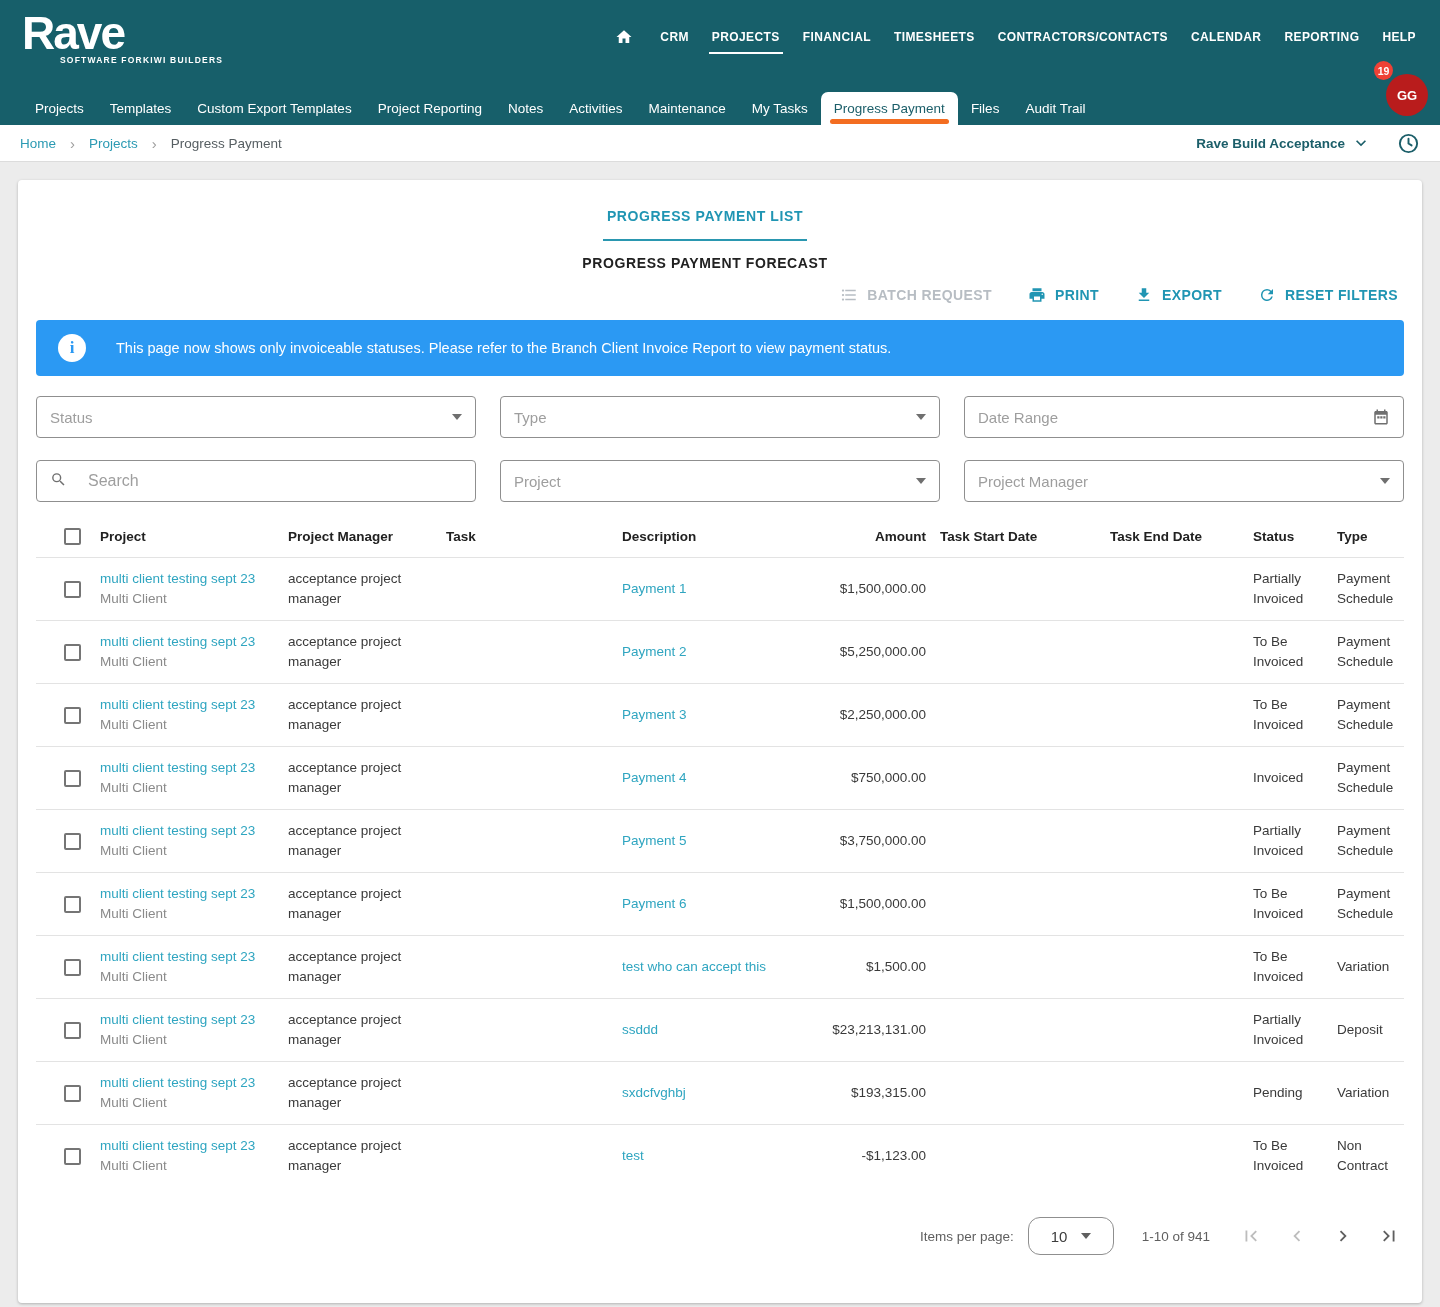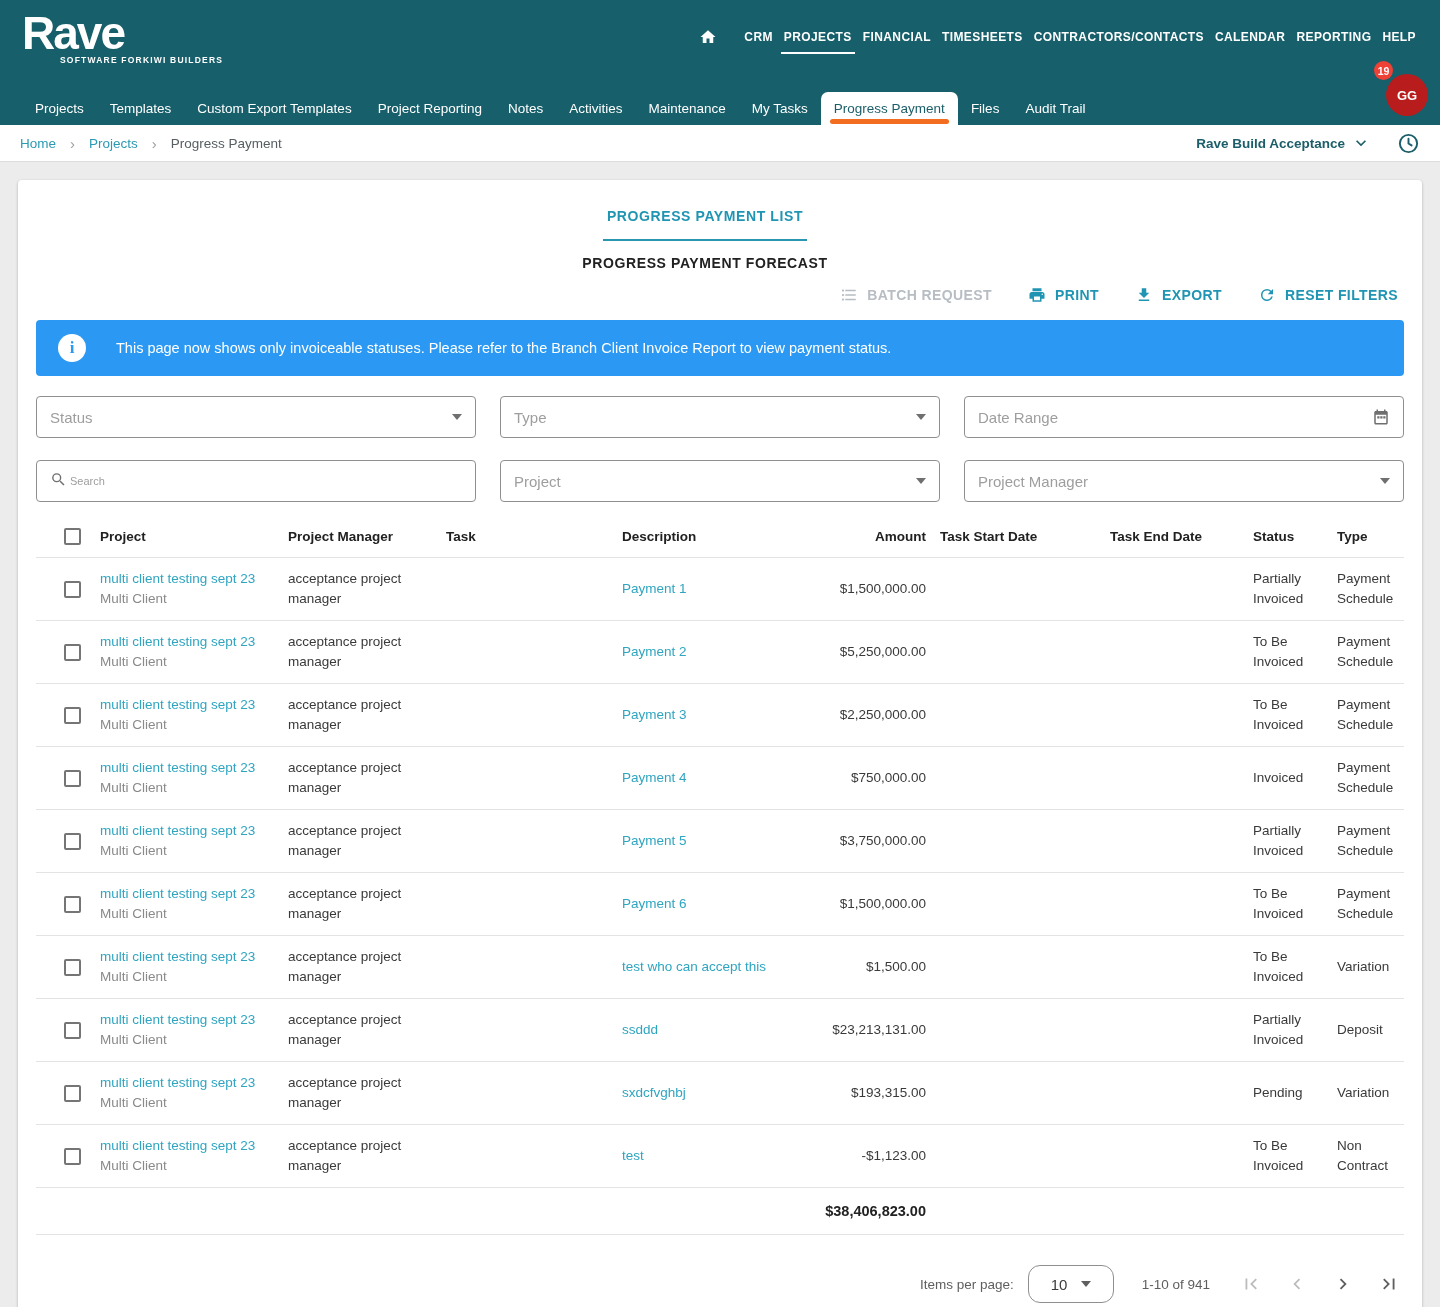--- a/index.html
+++ b/index.html
@@ -8,21 +8,21 @@
   a { text-decoration:none; cursor:pointer; }
 
   
   .app-header { position:relative; height:92px; background:#175f6a; display:flex; padding:0 16px; }
   .logo { display:flex; flex-direction:column; margin:8px 0 0 6px; cursor:pointer; }
   .logo-word { color:#fff; font-size:46px; font-weight:700; letter-spacing:-2px; line-height:1.1; }
   .logo-tag { display:flex; flex-direction:row; margin-left:38px; margin-top:-4px; }
   .logo-tag span { color:#fff; font-size:8.5px; font-weight:700; letter-spacing:1.2px; line-height:1.25; }
   .top-nav { margin-left:auto; display:flex; align-items:center; gap:27px; height:46px; margin-top:14px; padding-right:8px; }
   .tnav-home { display:flex; align-items:center; cursor:pointer; }
-  .tnav-items { display:flex; align-items:flex-end; gap:11px; }
+  .tnav-items { display:flex; align-items:flex-end; gap:23px; }
   .tnav-item { color:#fff; font-size:12px; font-weight:700; letter-spacing:.4px; cursor:pointer; position:relative; padding:6px 0; }
   .tnav-item.active::after { content:""; position:absolute; left:-3px; right:-3px; bottom:-4px; height:2px; background:#fff; }
   .avatar-wrap { position:absolute; right:12px; top:74px; width:42px; height:42px; z-index:5; cursor:pointer; }
   .avatar-circle { display:flex; width:42px; height:42px; border-radius:50%; background:#b91c1c; color:#fff; font-size:13px; font-weight:700; align-items:center; justify-content:center; }
   .avatar-badge { position:absolute; left:-12px; top:-13px; min-width:19px; height:19px; border-radius:50%; background:#ef4136; color:#fff; font-size:10.5px; font-weight:700; display:flex; align-items:center; justify-content:center; z-index:6; }
 
   
   .sub-nav { height:33px; background:#175f6a; display:flex; align-items:stretch; padding-left:22px; }
   .snav-item { display:flex; align-items:center; padding:0 13px; color:#fff; font-size:13.5px; cursor:pointer; position:relative; white-space:nowrap; }
   .snav-item.active { background:#fff; color:#1b5e69; border-radius:7px 7px 0 0; }
@@ -53,21 +53,21 @@
 
   .banner { margin-top:16px; min-height:56px; background:#2b99f3; border-radius:4px; display:flex; align-items:center; padding:0 22px; }
   .info-icon { width:28px; height:28px; border-radius:50%; background:#fff; color:#2b99f3; display:flex; align-items:center; justify-content:center; font-weight:800; font-size:17px; font-family:"Liberation Serif", serif; flex:0 0 auto; }
   .banner-text { color:#fff; font-size:14.5px; margin-left:30px; }
 
   .filters { margin-top:20px; display:grid; grid-template-columns:1fr 1fr 1fr; column-gap:24px; row-gap:22px; }
   .filter { height:42px; border:1px solid #8f8f8f; border-radius:4px; display:flex; align-items:center; padding:0 13px; cursor:pointer; background:#fff; }
   .filter-label { color:#9e9e9e; font-size:15px; }
   .dd-arrow { margin-left:auto; width:0; height:0; border-left:5px solid transparent; border-right:5px solid transparent; border-top:6px solid #6f6f6f; }
   .filter .icon-right { margin-left:auto; display:flex; }
-  .search-box input { border:none; outline:none; flex:1; font-size:11px; font-family:"Liberation Sans",sans-serif; color:#3b82f6; margin-left:3px; }
+  .search-box input { border:none; outline:none; flex:1; font-size:16px; font-family:"Liberation Sans",sans-serif; color:#3b82f6; margin-left:21px; }
   .search-box input::placeholder { color:#9e9e9e; }
 
   
   .grid-cols { display:grid; grid-template-columns:64px 188px 158px 176px 200px 118px 170px 143px 84px 67px; }
   .thead { padding:14px 0 12px; align-items:center; }
   .th { font-size:13.5px; font-weight:700; color:#212121; padding-right:8px; }
   .c-amount { text-align:right; padding-right:14px !important; }
   .c-check input, .trow input { appearance:none; -webkit-appearance:none; width:17px; height:17px; border:2px solid #757575; border-radius:2px; background:#fff; cursor:pointer; margin-left:28px; display:block; }
   .trow { min-height:63px; align-items:center; border-top:1px solid #e3e3e3; padding:2px 0; }
   .cell { font-size:13.5px; color:#3a3a3a; line-height:1.5; padding-right:8px; }
@@ -407,32 +407,20 @@
             <div class="cell">acceptance project manager</div>
             <div class="cell"></div>
             <div class="cell"><a class="lnk">test</a></div>
             <div class="cell c-amount">-$1,123.00</div>
             <div class="cell"></div>
             <div class="cell"></div>
             <div class="cell">To Be Invoiced</div>
             <div class="cell">Non Contract</div>
           </div>
         </div>
-      <div class="total-row grid-cols">
-        <div></div>
-          <div></div>
-          <div></div>
-          <div></div>
-          <div></div>
-        <div class="total-amount">$38,406,823.00</div>
-        <div></div>
-          <div></div>
-          <div></div>
-          <div></div>
-      </div>
     </div>
 
     <div class="paginator">
       <span class="pp-label">Items per page:</span>
       <span class="pp-select">
         <span>10</span>
         <span class="dd-arrow"></span>
       </span>
       <span class="pp-range">1-10 of 941</span>
       <span class="pg-btns">

